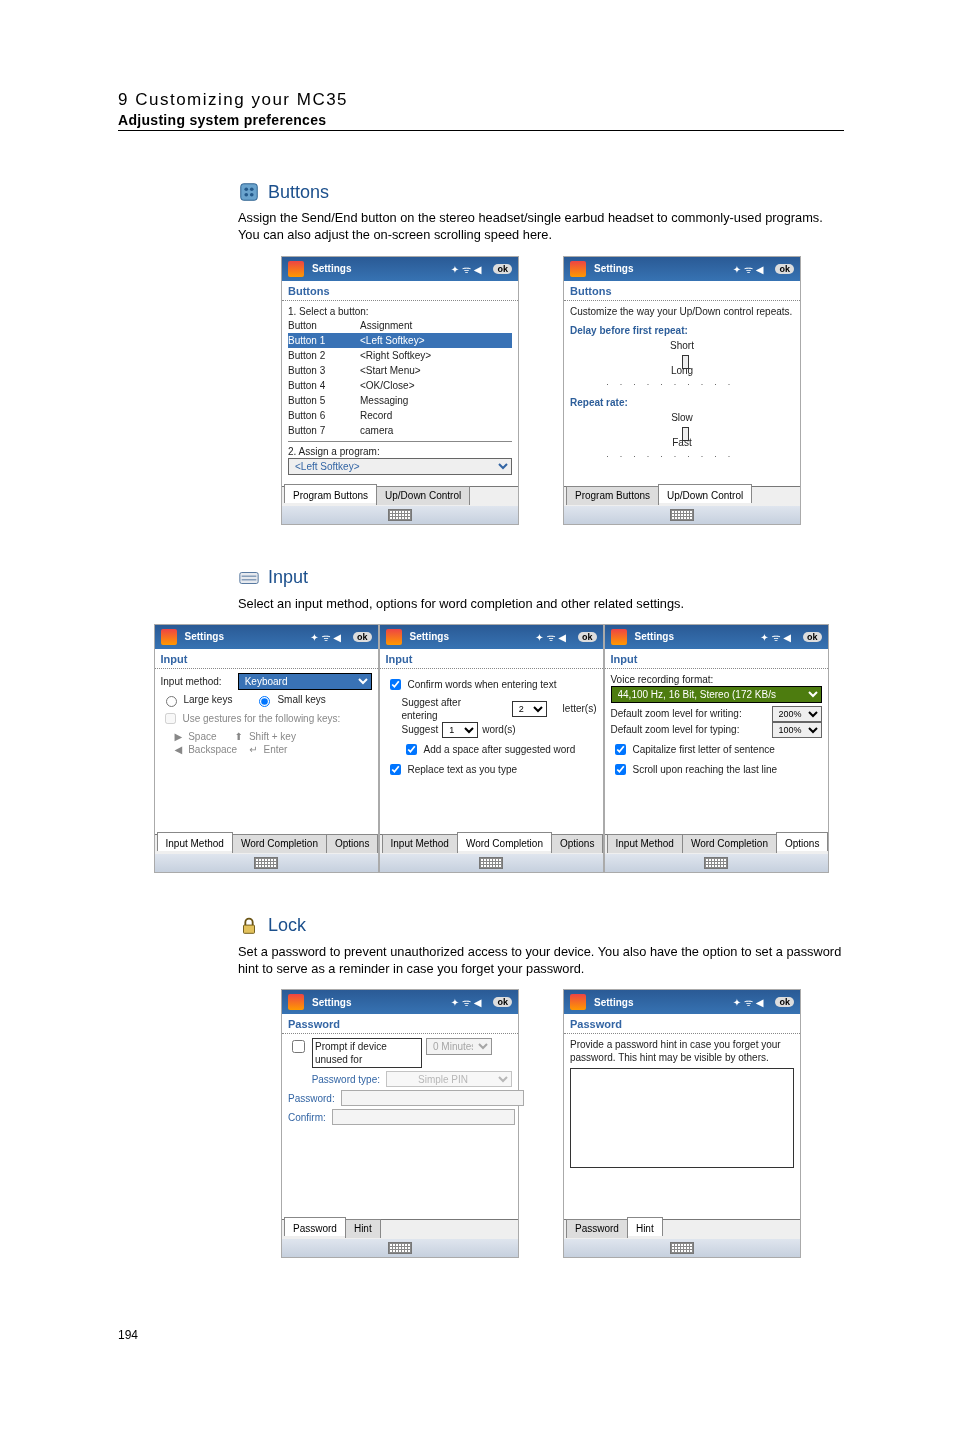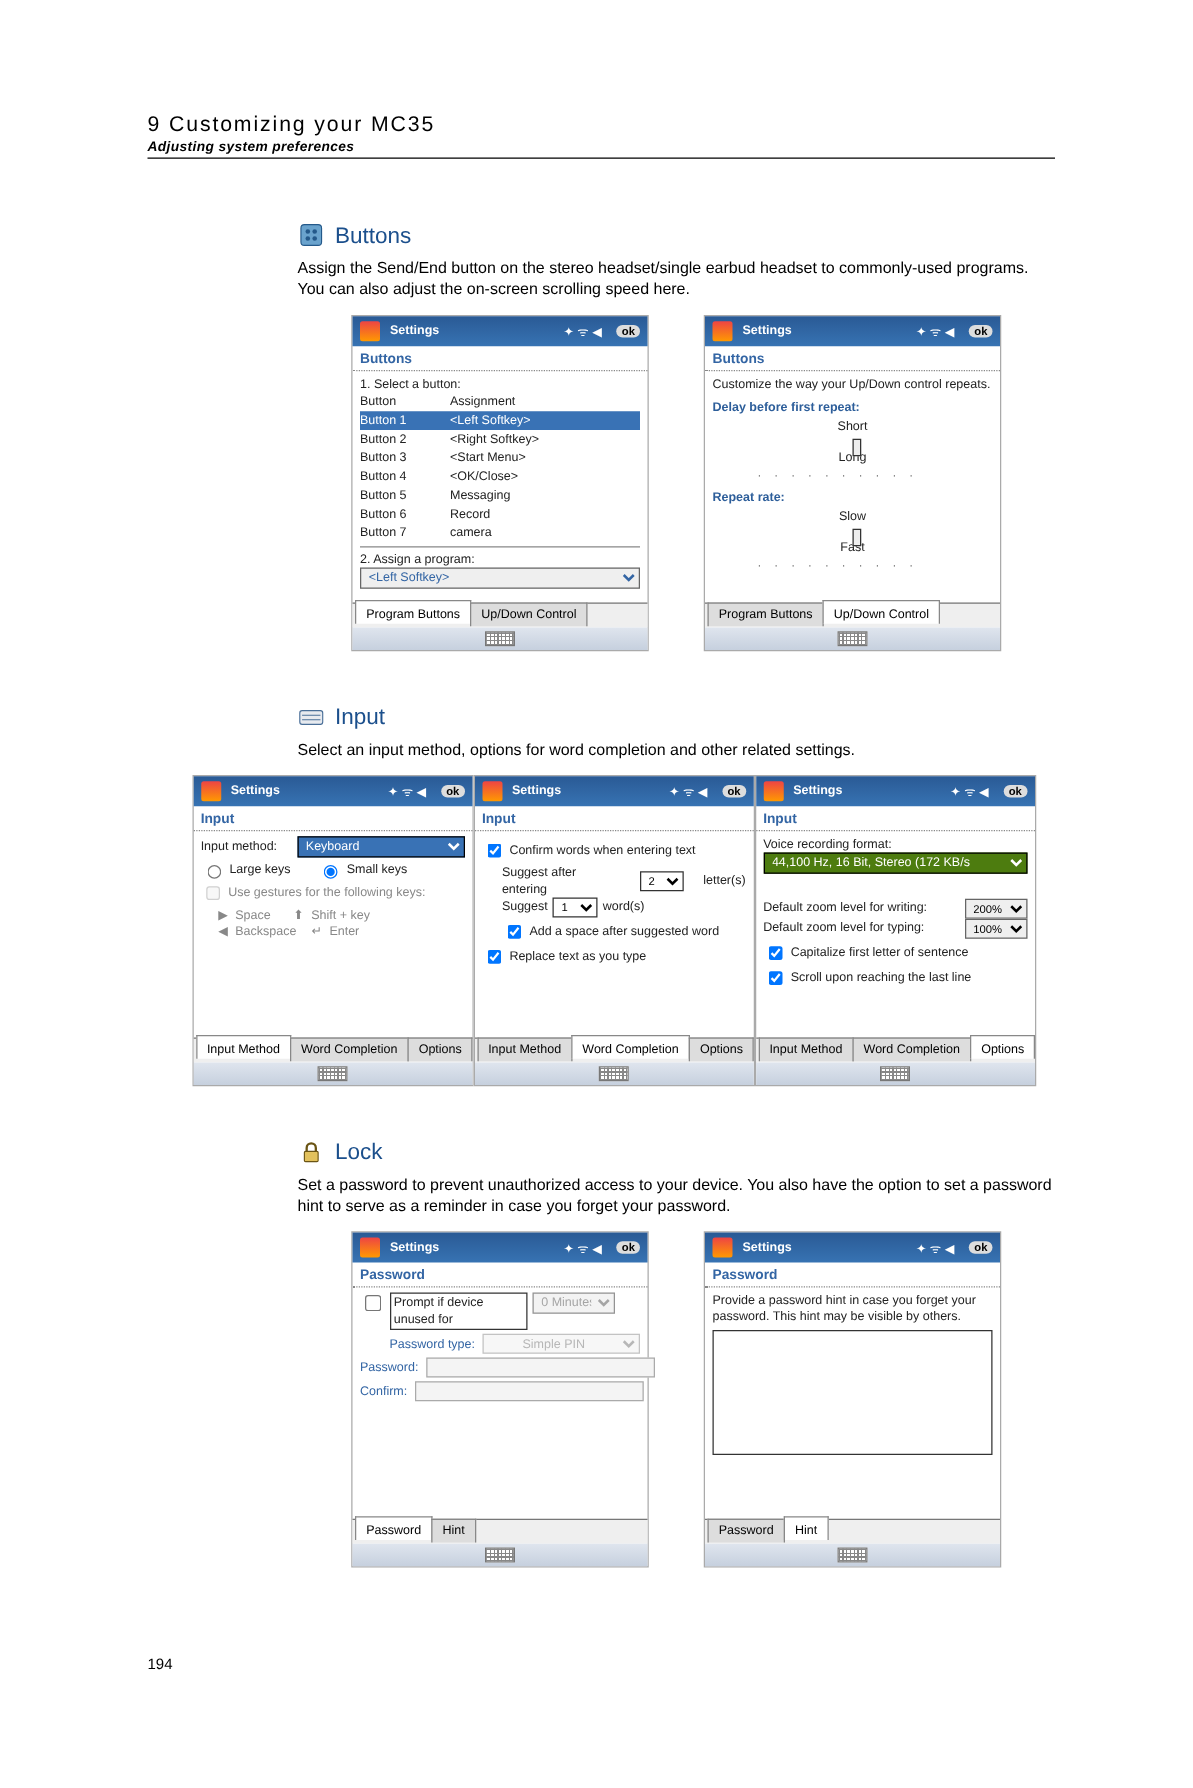--- a/index.html
+++ b/index.html
@@ -17,22 +17,21 @@
     border-bottom: 1px solid #000;
     padding-bottom: 2px;
     margin-bottom: 50px;
   }
   .chapter-line1 {
     font-size: 17px;
     letter-spacing: 1.5px;
     margin-bottom: 2px;
   }
   .chapter-line2 {
-    font-size: 11px;
-    font-style: italic;
+    font-size: 14px;
     font-weight: bold;
     letter-spacing: 0.3px;
   }
   .section-block {
     margin-left: 120px;
     margin-bottom: 42px;
   }
   .section-title {
     font-size: 18px;
     color: #1b4f8c;
@@ -423,21 +422,21 @@
             <span class="flag"></span>
             <span class="tbtitle">Settings</span>
             <span class="spacer"></span>
             <span>✦ ᯤ ◀</span>
             <span class="ok">ok</span>
           </div>
         <div class="screenhdr">Input</div>
         <div class="shotbody" style="min-height:165px;">
           <div>Voice recording format:</div>
           <select style="width:100%;background:#4d7c0f;color:#fff;border:1px solid #000;font-size:10px;"><option>44,100 Hz, 16 Bit, Stereo (172 KB/s</option></select>
-          <div style="display:flex;align-items:center;gap:4px;margin-top:20px;">
+          <div style="display:flex;align-items:center;gap:4px;margin-top:3px;">
             <span style="flex:1">Default zoom level for writing:</span>
             <select style="width:50px;font-size:9px;"><option>200%</option></select>
           </div>
           <div style="display:flex;align-items:center;gap:4px;">
             <span style="flex:1">Default zoom level for typing:</span>
             <select style="width:50px;font-size:9px;"><option>100%</option></select>
           </div>
           <div class="chk">
               <input type="checkbox" checked="" style="">
               <span>Capitalize first letter of sentence</span>

